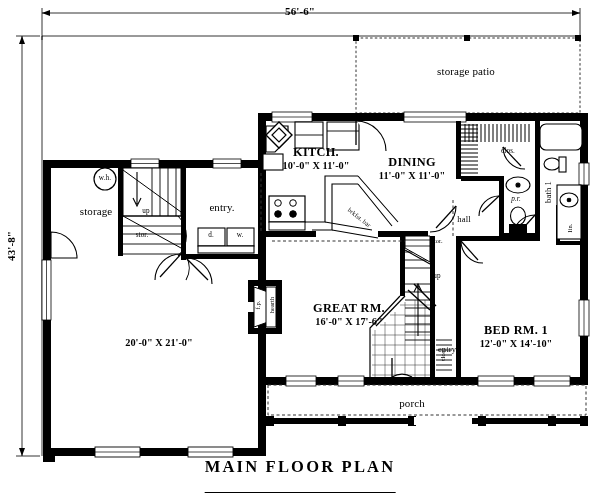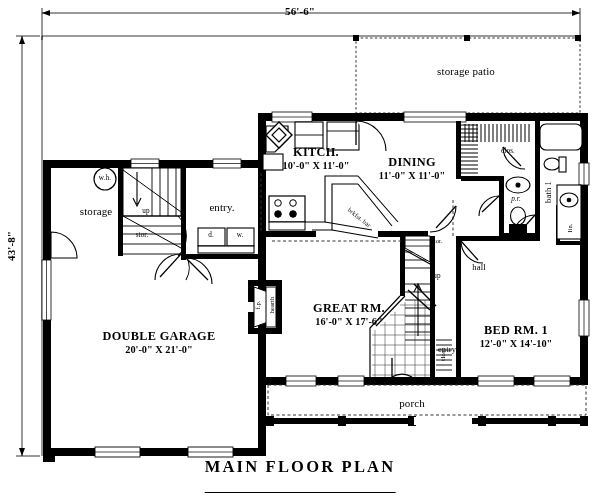--- a/index.html
+++ b/index.html
@@ -473,28 +473,27 @@
       <div class="rname">GREAT RM.</div>
       <div class="rdim">16'-0" X 17'-6"</div>
     </div>
 
     <div class="room-block" style="left:516px; top:336px;">
       <div class="rname">BED RM. 1</div>
       <div class="rdim">12'-0" X 14'-10"</div>
     </div>
 
     <div class="room-block" style="left:159px; top:342px;">
-      <div class="rname">DOUBLE GARAGE</div>
       <div class="rdim">20'-0" X 21'-0"</div>
     </div>
 
     <div class="lbl med" style="left:96px;  top:212px;">storage</div>
     <div class="lbl med" style="left:222px; top:208px;">entry.</div>
     <div class="lbl med" style="left:412px; top:404px;">porch</div>
-    <div class="lbl small" style="left:479px; top:220px;margin-top:48px;">hall</div>
+    <div class="lbl small" style="left:464px; top:220px;">hall</div>
     <div class="lbl tiny" style="left:508px; top:152px;">clos.</div>
     <div class="lbl small vert" style="left:549px; top:192px;">bath 1</div>
     <div class="lbl tiny" style="left:516px; top:200px;font-style:italic;">p.r.</div>
     <div class="lbl xtiny vert" style="left:570px; top:228px;">lin.</div>
     <div class="lbl small" style="left:411px; top:350px;margin-left:36px;">entry</div>
     <div class="lbl xtiny vert" style="left:443px; top:355px;">clos.</div>
     <div class="lbl xtiny" style="left:437px; top:241px;">stor.</div>
     <div class="lbl tiny" style="left:142px; top:236px;">stor.</div>
     <div class="lbl tiny" style="left:105px; top:179px;text-align:right;">w.h.</div>
     <div class="lbl tiny" style="left:211px; top:236px;">d.</div>

